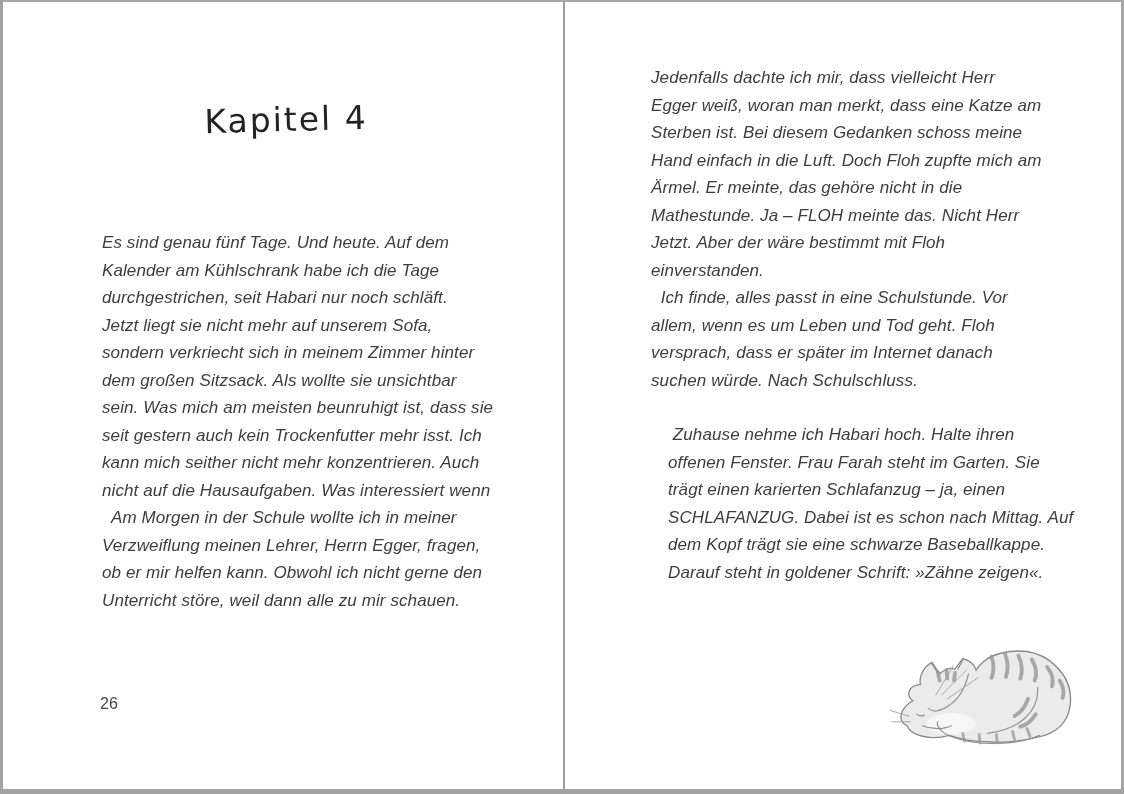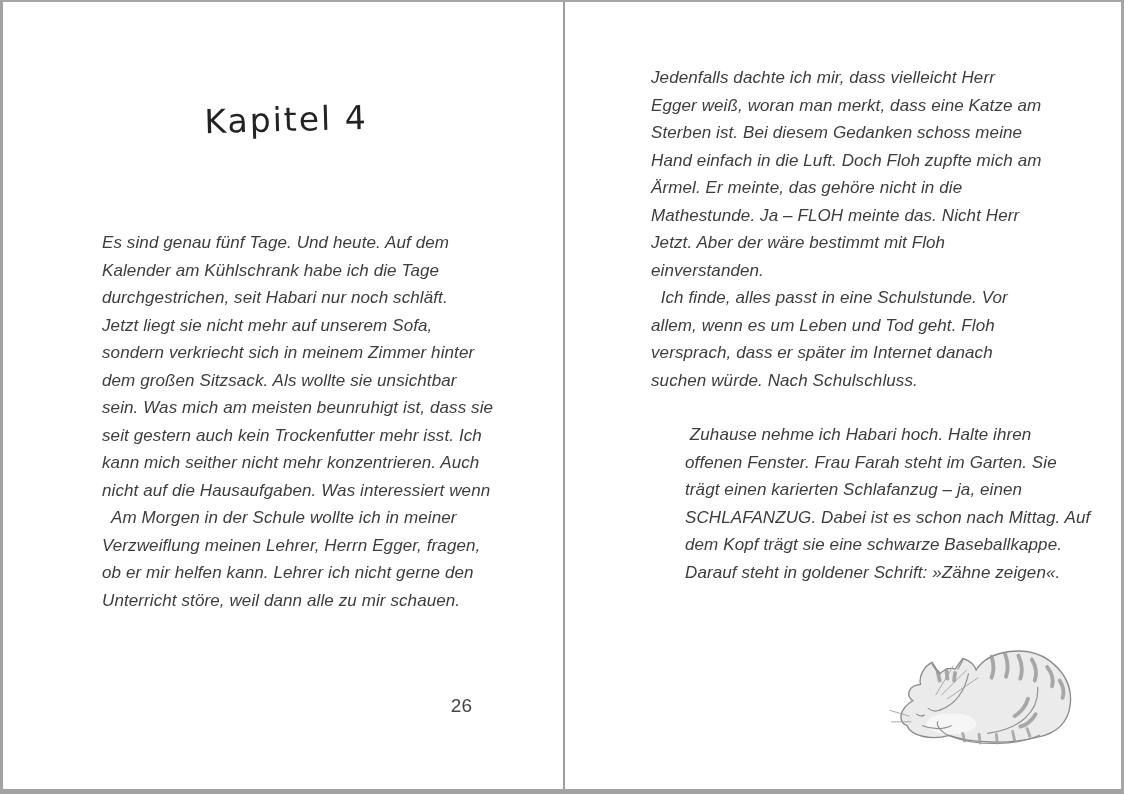--- a/index.html
+++ b/index.html
@@ -40,26 +40,26 @@
   .textblock {
     position: absolute;
     color: #3d3d3d;
     font-size: 17px;
     line-height: 27.5px;
     letter-spacing: 0.1px;
   }
   .textblock .line { white-space: pre; font-style: italic; }
   .tb-left   { left: 102px; top: 229px; width: 410px; }
   .tb-right1 { left: 651px; top: 64px;  width: 420px; }
-  .tb-right2 { left: 685px; top: 421px; width: 420px; }
+  .tb-right2 { left: 668px; top: 421px; width: 420px; }
   .page-number {
     position: absolute;
     left: 100px; top: 695px; width: 372px;
-    text-align: right;
-    font-size: 19px;
+    text-align: left;
+    font-size: 16px;
     color: #454545;
   }
   .cat-illustration {
     position: absolute;
     left: 884px; top: 641px;
     width: 192px; height: 106px;
   }
 </style>
 </head>
 <body>
@@ -75,21 +75,21 @@
         <div class="line">durchgestrichen, seit Habari nur noch schläft.</div>
         <div class="line">Jetzt liegt sie nicht mehr auf unserem Sofa,</div>
         <div class="line">sondern verkriecht sich in meinem Zimmer hinter</div>
         <div class="line">dem großen Sitzsack. Als wollte sie unsichtbar</div>
         <div class="line">sein. Was mich am meisten beunruhigt ist, dass sie</div>
         <div class="line">seit gestern auch kein Trockenfutter mehr isst. Ich</div>
         <div class="line">kann mich seither nicht mehr konzentrieren. Auch</div>
         <div class="line">nicht auf die Hausaufgaben. Was interessiert wenn</div>
         <div class="line">  Am Morgen in der Schule wollte ich in meiner</div>
         <div class="line">Verzweiflung meinen Lehrer, Herrn Egger, fragen,</div>
-        <div class="line">ob er mir helfen kann. Lehrer ich nicht gerne den</div>
+        <div class="line">ob er mir helfen kann. Obwohl ich nicht gerne den</div>
         <div class="line">Unterricht störe, weil dann alle zu mir schauen.</div>
       </div>
 
     <div class="page-number">26</div>
   </div>
 
   <div class="divider"></div>
 
   <div>
     <div class="textblock tb-right1">

